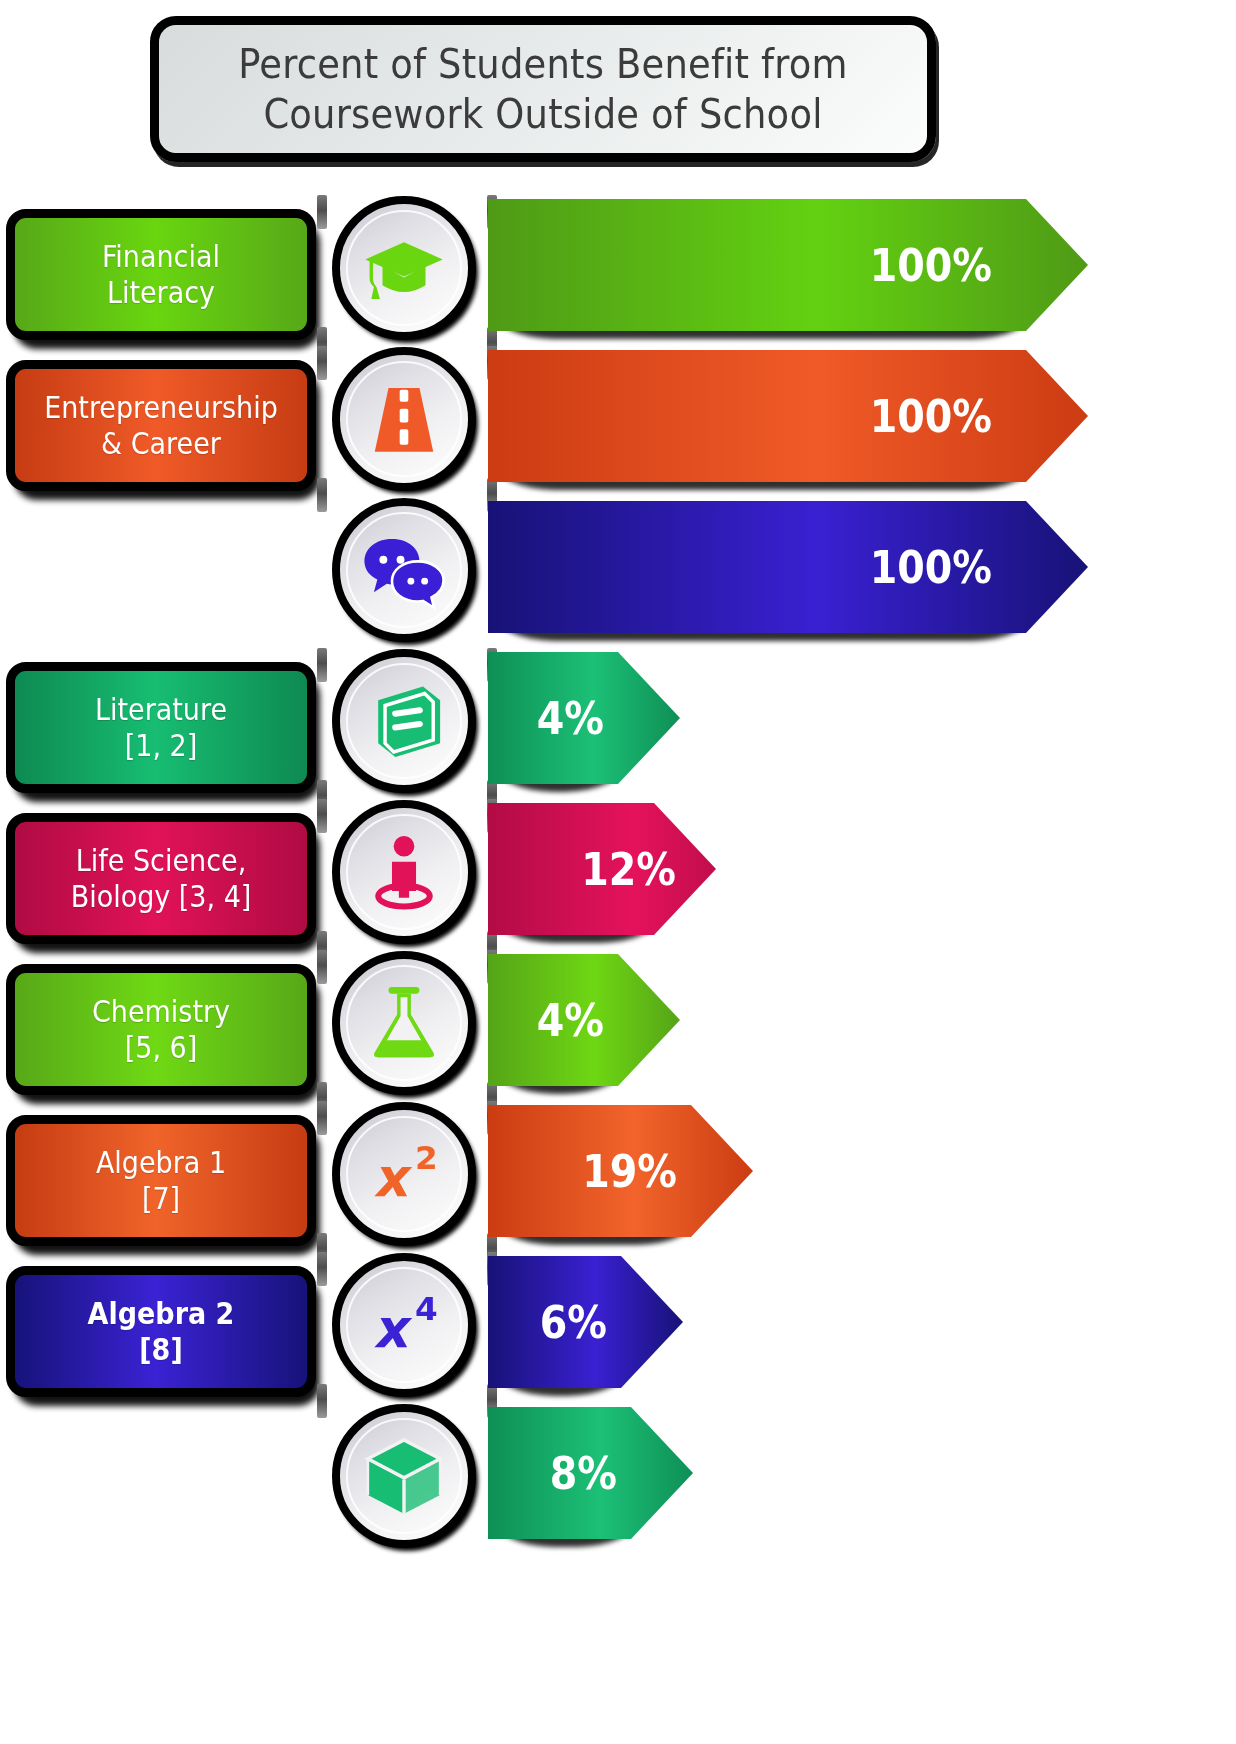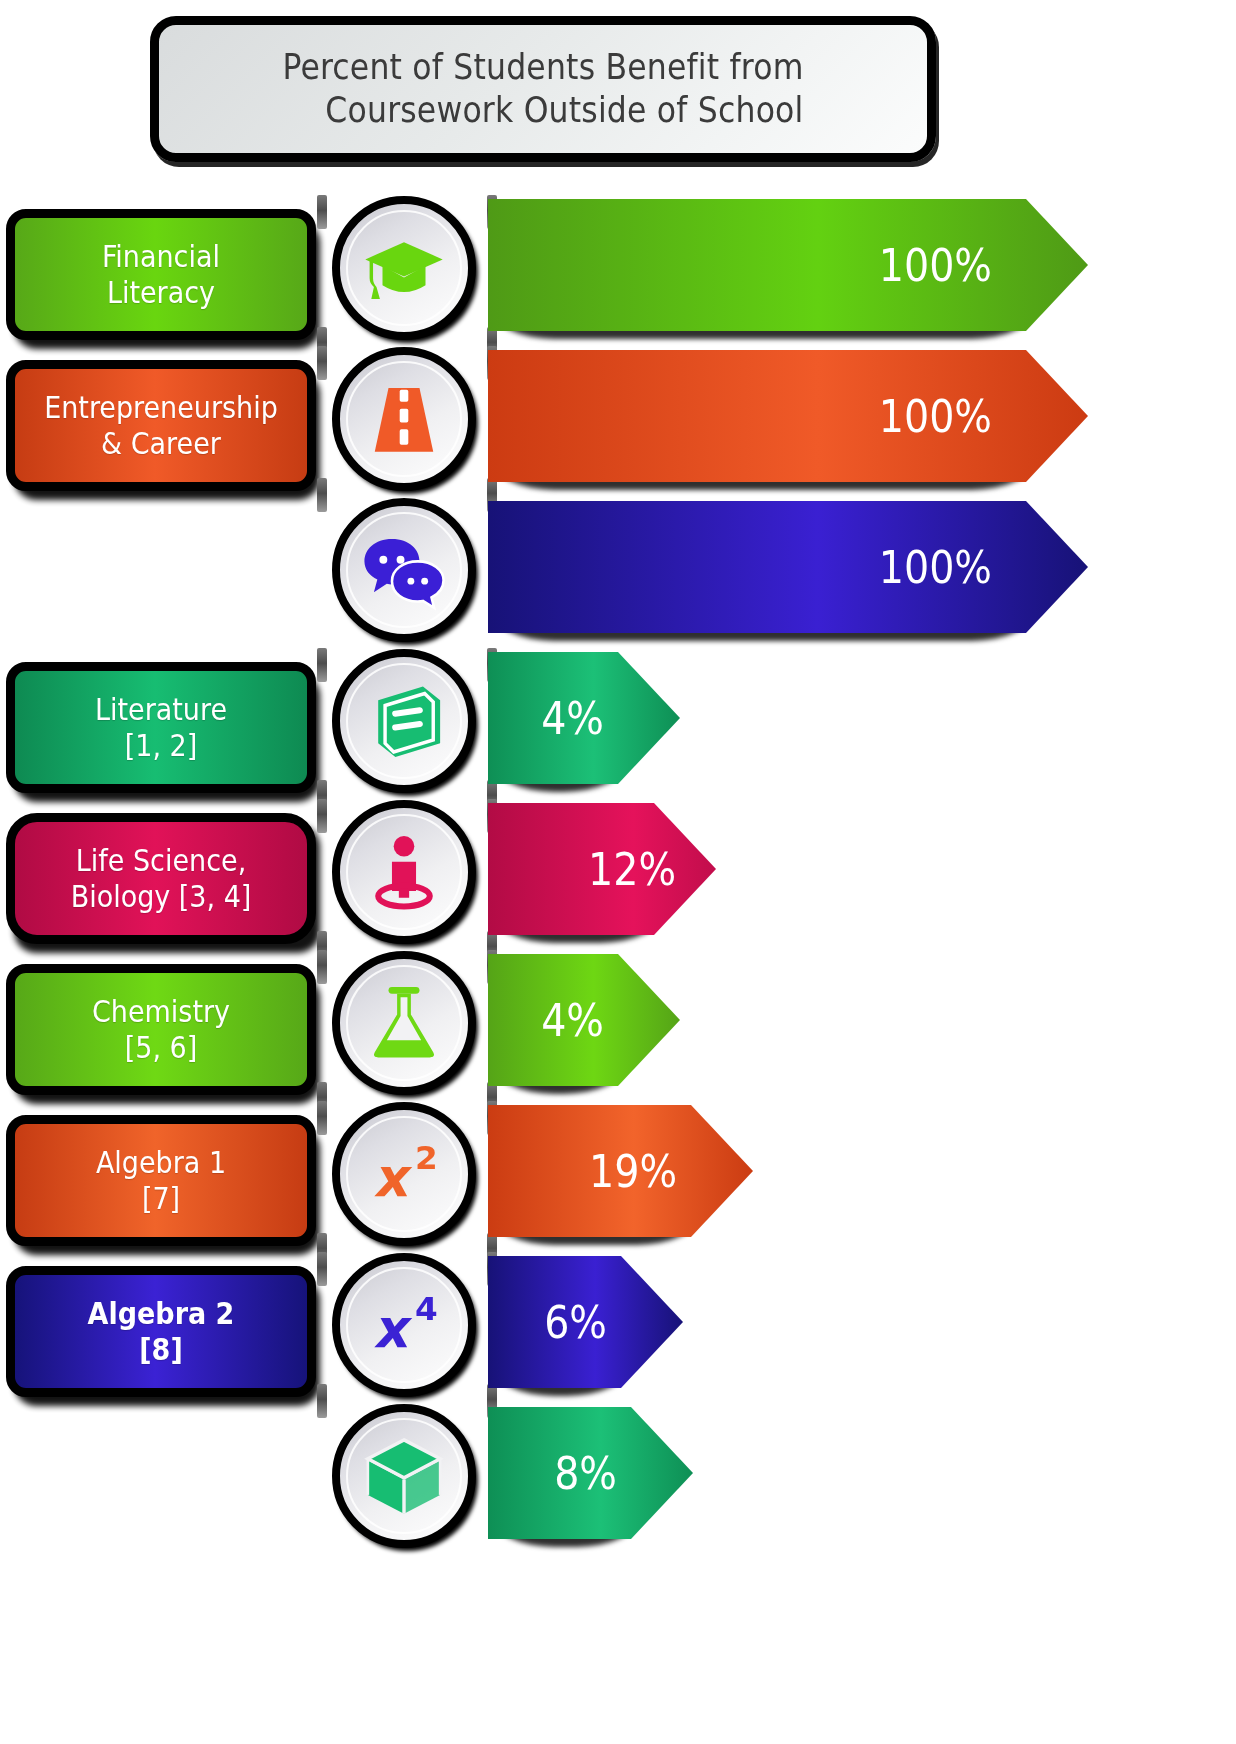--- a/index.html
+++ b/index.html
@@ -25,24 +25,24 @@
     border-radius: 26px;
     background: linear-gradient(135deg, #d9dcdd 0%, #e7eaea 45%, #f2f4f4 75%, #fbfcfc 100%);
     border: 9px solid #000000;
     box-sizing: border-box;
     display: flex;
     align-items: center;
     justify-content: center;
     box-shadow: 3px 5px 0 rgba(0,0,0,0.85);
   }
   #title-text {
-    font-size: 35px;
+    font-size: 41px;
     line-height: 1.22;
     color: #3b3b3b;
-    text-align: right;
+    text-align: center;
     font-family: "DejaVu Sans Condensed", "Liberation Sans Narrow", "Liberation Sans", sans-serif;
     font-weight: 400;
     letter-spacing: 0.2px;
     white-space: pre-line;
     padding: 0 10px;
   }
 
   
   #rows {
     position: absolute;
@@ -174,20 +174,21 @@
     align-items: center;
     justify-content: flex-end;
   }
   .bar-label {
     color: #ffffff;
     font-size: 44px;
     font-family: "DejaVu Sans Condensed", "Liberation Sans Narrow", "Liberation Sans", sans-serif;
     white-space: nowrap;
     position: relative;
     z-index: 2;
+    font-weight: bold;
   }
 </style>
 </head>
 <body>
 
 <div id="title-card">
   <div id="title-text">Percent of Students Benefit from
 Coursework Outside of School</div>
 </div>
 
@@ -314,21 +315,21 @@
       <div class="bar" style="width:192px;
                   background:linear-gradient(90deg, #0e8f55 0%, #1cc077 55%, #0e8f55 100%);
                   clip-path: polygon(0 0, 130px 0, 192px 50%, 130px 100%, 0 100%);">
         <span class="bar-label" style="margin-right:76px;">4%</span>
       </div>
     </div>
   </div>
     <div class="row">
     <div class="label-wrap">
       <div class="label-shadow"></div>
-      <div class="label-box" style="background:linear-gradient(90deg, #b00b44 0%, #e11258 48%, #b00b44 100%);border-radius:31px;">
+      <div class="label-box" style="background:linear-gradient(90deg, #b00b44 0%, #e11258 48%, #b00b44 100%);">
         <span class="label-text">Life Science,
 Biology [3, 4]</span>
       </div>
       <div class="notch l-top"></div>
       <div class="notch l-bot"></div>
       <div class="notch b-top"></div>
       <div class="notch b-bot"></div>
     </div>
 
     <div class="icon-wrap">

